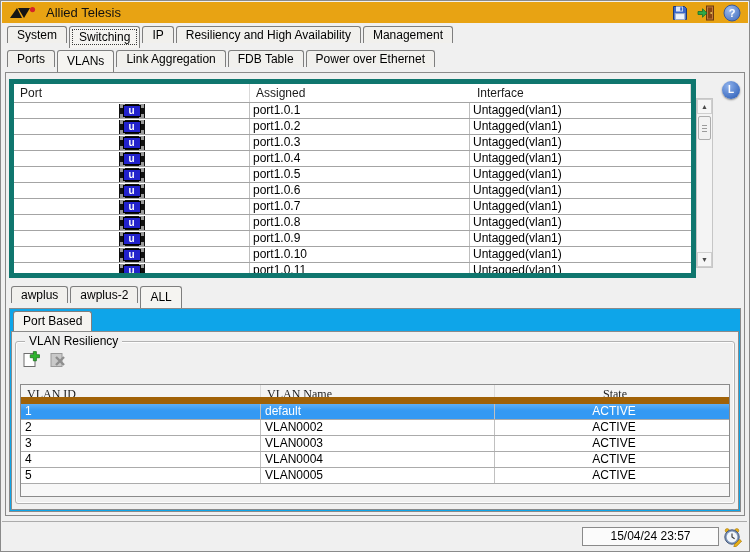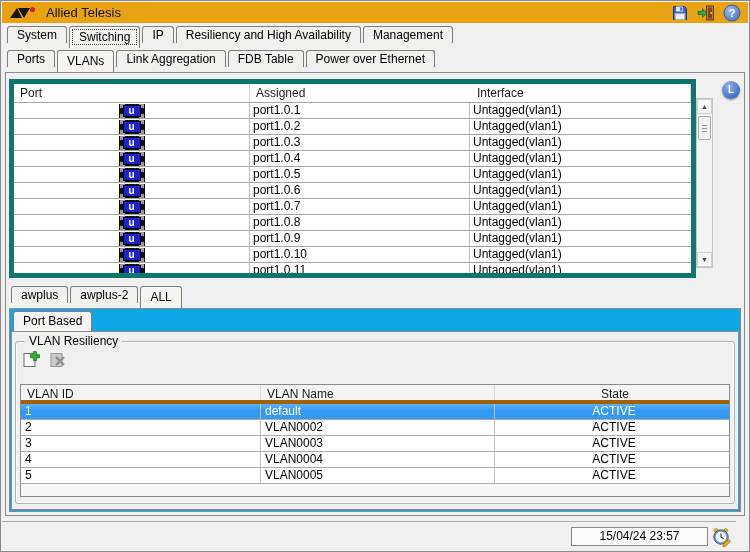--- a/index.html
+++ b/index.html
@@ -81,32 +81,32 @@
   .groupbox{position:absolute;left:3px;right:3px;top:9px;bottom:5px;border:1px solid #B2B2B2;border-radius:3px;
     box-shadow:inset 0 0 0 1px #FDFDFD;}
   .gb-title{position:absolute;top:-8px;left:9px;background:#F0F0F0;padding:0 4px;}
   .gb-toolbar{position:absolute;top:7px;left:5px;display:flex;gap:5px;}
   .tool-btn{width:21px;height:21px;display:flex;align-items:center;justify-content:center;cursor:pointer;}
   .tool-btn.disabled{cursor:default;}
 
   
   .vtable{position:absolute;left:4px;right:4px;top:42px;bottom:6px;border:1px solid #8A8A8A;background:#FCFCFC;
     display:flex;flex-direction:column;}
-  .vhead{display:flex;height:19px;background:#F4F4F4;border-bottom:4px solid #a16207;}
+  .vhead{display:flex;height:19px;background:#F4F4F4;border-bottom:7px solid #a16207;font-family:Liberation Serif, serif;}
   .vh{line-height:18px;padding-left:6px;border-right:1px solid #DADADA;color:#1a1a1a;overflow:hidden;}
   .vhead .col0,.vrow .col0{width:240px;}
   .vhead .col1,.vrow .col1{width:234px;}
   .vhead .col2,.vrow .col2{flex:1;border-right:none;text-align:center;}
   .vrow{display:flex;height:16px;border-bottom:1px solid #ABABAB;background:#FFF;cursor:default;}
   .vc{padding-left:4px;line-height:15px;border-right:1px solid #C0C0C0;white-space:nowrap;overflow:hidden;}
   .vrow.selected{background:linear-gradient(to bottom,#5FAEF5,var(--selection-bg) 45%);color:var(--selection-text);}
   .vfill{flex:1;background:#F7F7F7;}
 
   
-  .statusbar{position:absolute;left:1px;right:13px;bottom:1px;height:29px;background:#F0F0F0;
+  .statusbar{position:absolute;left:1px;right:2px;bottom:1px;height:29px;background:#F0F0F0;
     border-top:1px solid #ABABAB;}
   .status-field{position:absolute;right:28px;top:5px;width:137px;height:19px;border:1px solid #8A8A8A;
     background:#FBFBFB;text-align:center;line-height:17px;}
   .clock-btn{position:absolute;right:3px;top:4px;width:22px;height:22px;display:flex;align-items:center;
     justify-content:center;cursor:pointer;}
 </style>
 </head>
 <body>
 
 <div class="window">

